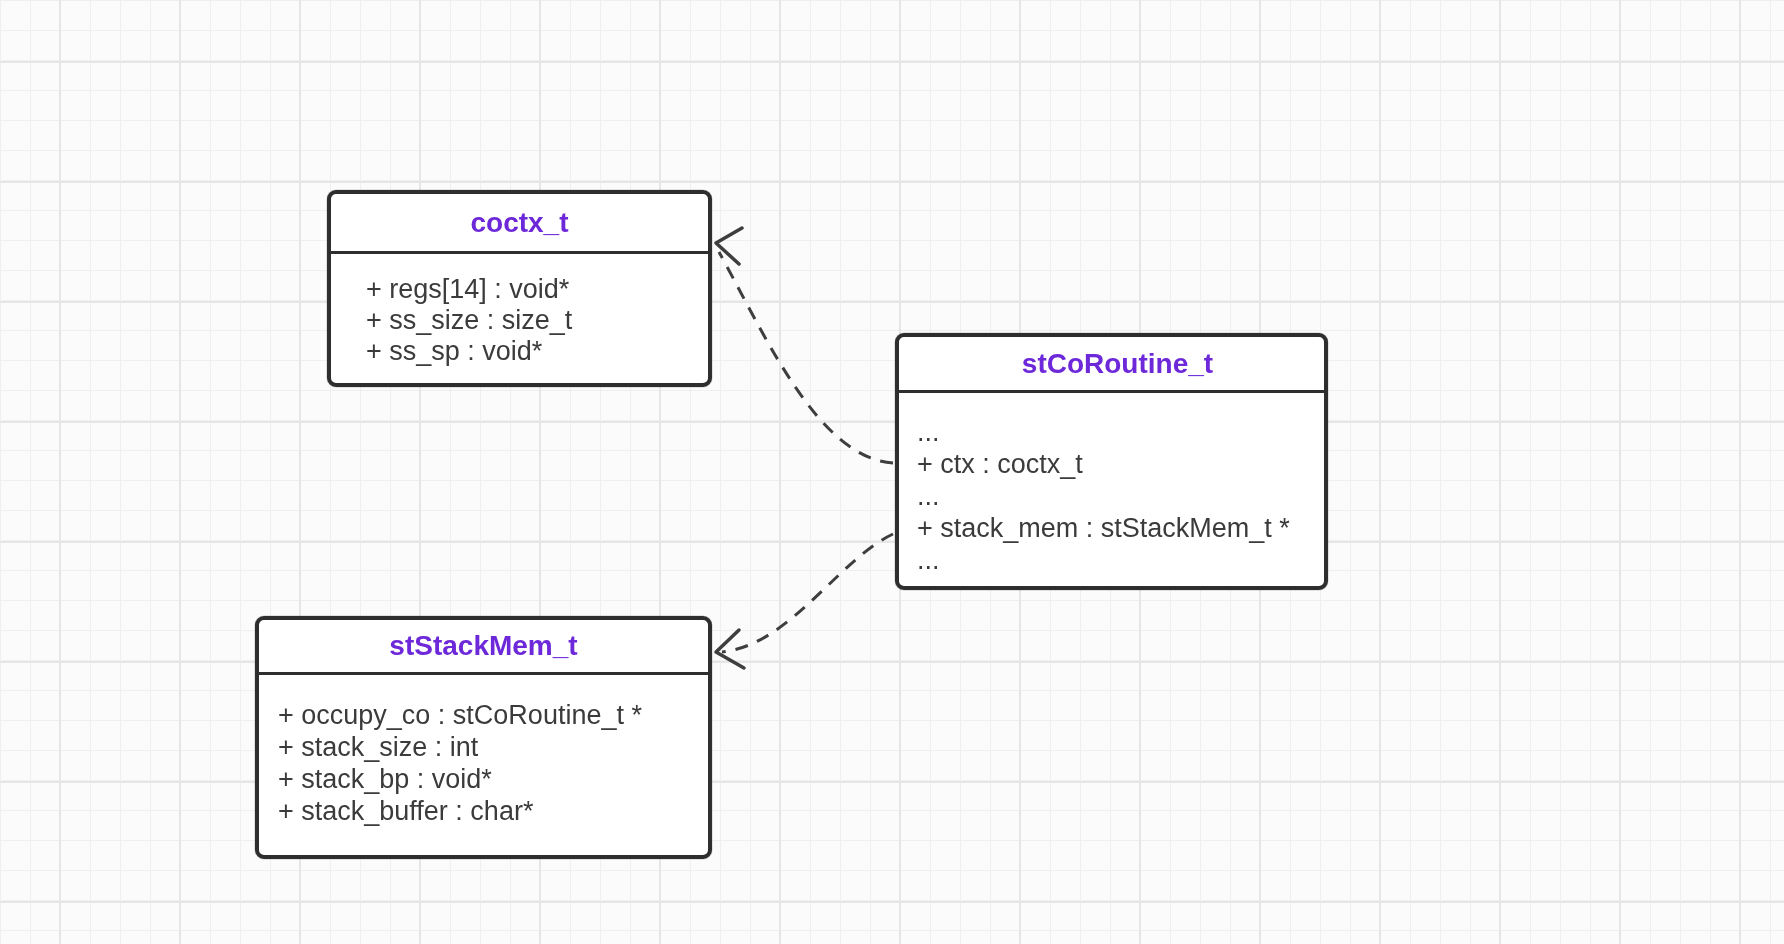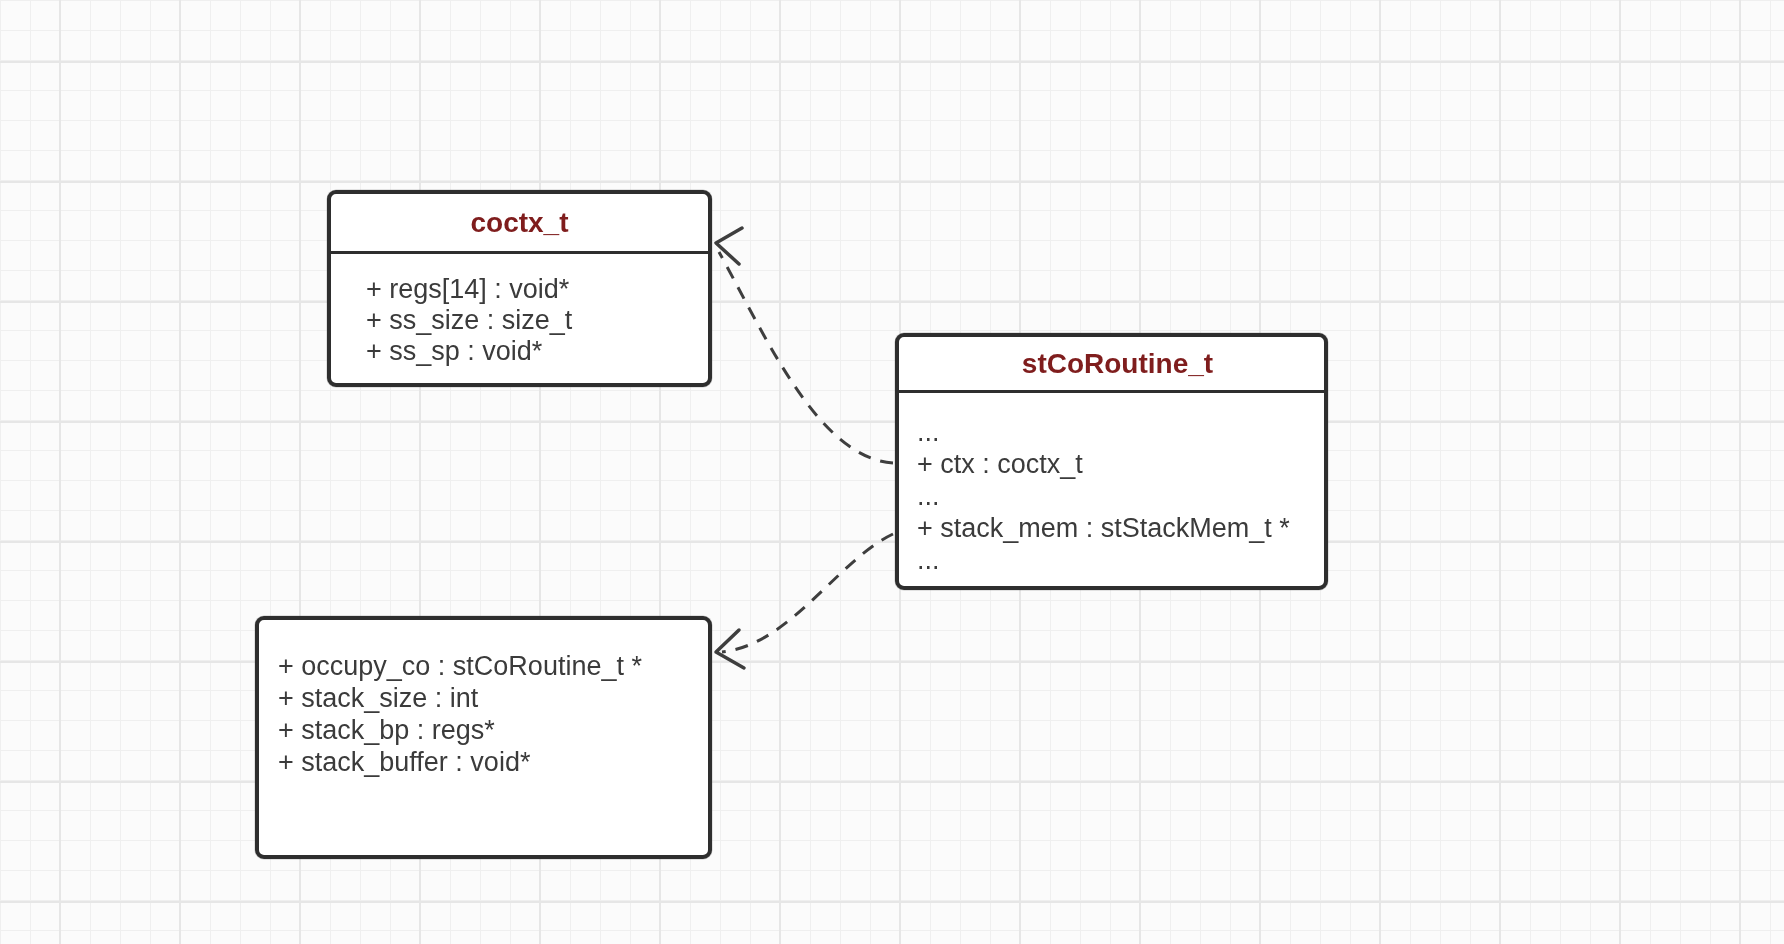--- a/index.html
+++ b/index.html
@@ -60,21 +60,21 @@
     border: 4px solid #2e2e2e;
     border-radius: 9px;
     box-shadow: 0 0 0 0.5px rgba(46,46,46,0.25);
   }
   .uml-title {
     display: flex;
     align-items: center;
     justify-content: center;
     font-size: 28px;
     font-weight: bold;
-    color: #7f1d1d;
+    color: #6d28d9;
     border-bottom: 3px solid #2e2e2e;
     white-space: nowrap;
   }
   .uml-members {
     font-size: 27px;
     color: #3b3b3b;
   }
   .uml-member {
     display: flex;
     align-items: center;
@@ -87,21 +87,21 @@
   #cls-coctx      .uml-members { padding: 20px 0 0 19px; }
   #cls-coctx      .uml-member  { height: 31px; margin-left: 16px; }
 
   #cls-coroutine  { left: 895px; top: 333px; width: 433px; height: 257px; }
   #cls-coroutine  .uml-title   { height: 53px; padding-left: 12px; }
   #cls-coroutine  .uml-members { padding: 23px 0 0 18px; }
   #cls-coroutine  .uml-member  { height: 32px; }
 
   #cls-stackmem   { left: 255px; top: 616px; width: 457px; height: 243px; }
   #cls-stackmem   .uml-title   { height: 52px; }
-  #cls-stackmem   .uml-members { padding: 30px 0 0 19px; }
+  #cls-stackmem   .uml-members { padding: 24px 0 0 19px; }
   #cls-stackmem   .uml-member  { height: 32px; }
 </style>
 </head>
 <body>
 
 <div class="canvas">
 
 
   <svg class="connectors" viewBox="0 0 1784 944" xmlns="http://www.w3.org/2000/svg">
 
@@ -126,21 +126,22 @@
     <div class="uml-members">
       <div class="uml-member">...</div>
       <div class="uml-member">+ ctx : coctx_t</div>
       <div class="uml-member">...</div>
       <div class="uml-member">+ stack_mem : stStackMem_t *</div>
       <div class="uml-member">...</div>
     </div>
   </div>
 
   <div class="uml-class" id="cls-stackmem">
+    <div class="uml-title">stStackMem_t</div>
     <div class="uml-members">
       <div class="uml-member">+ occupy_co : stCoRoutine_t *</div>
       <div class="uml-member">+ stack_size : int</div>
-      <div class="uml-member">+ stack_bp : regs*</div>
-      <div class="uml-member">+ stack_buffer : void*</div>
+      <div class="uml-member">+ stack_bp : void*</div>
+      <div class="uml-member">+ stack_buffer : char*</div>
     </div>
   </div>
 
 </div>
 
 </body></html>

